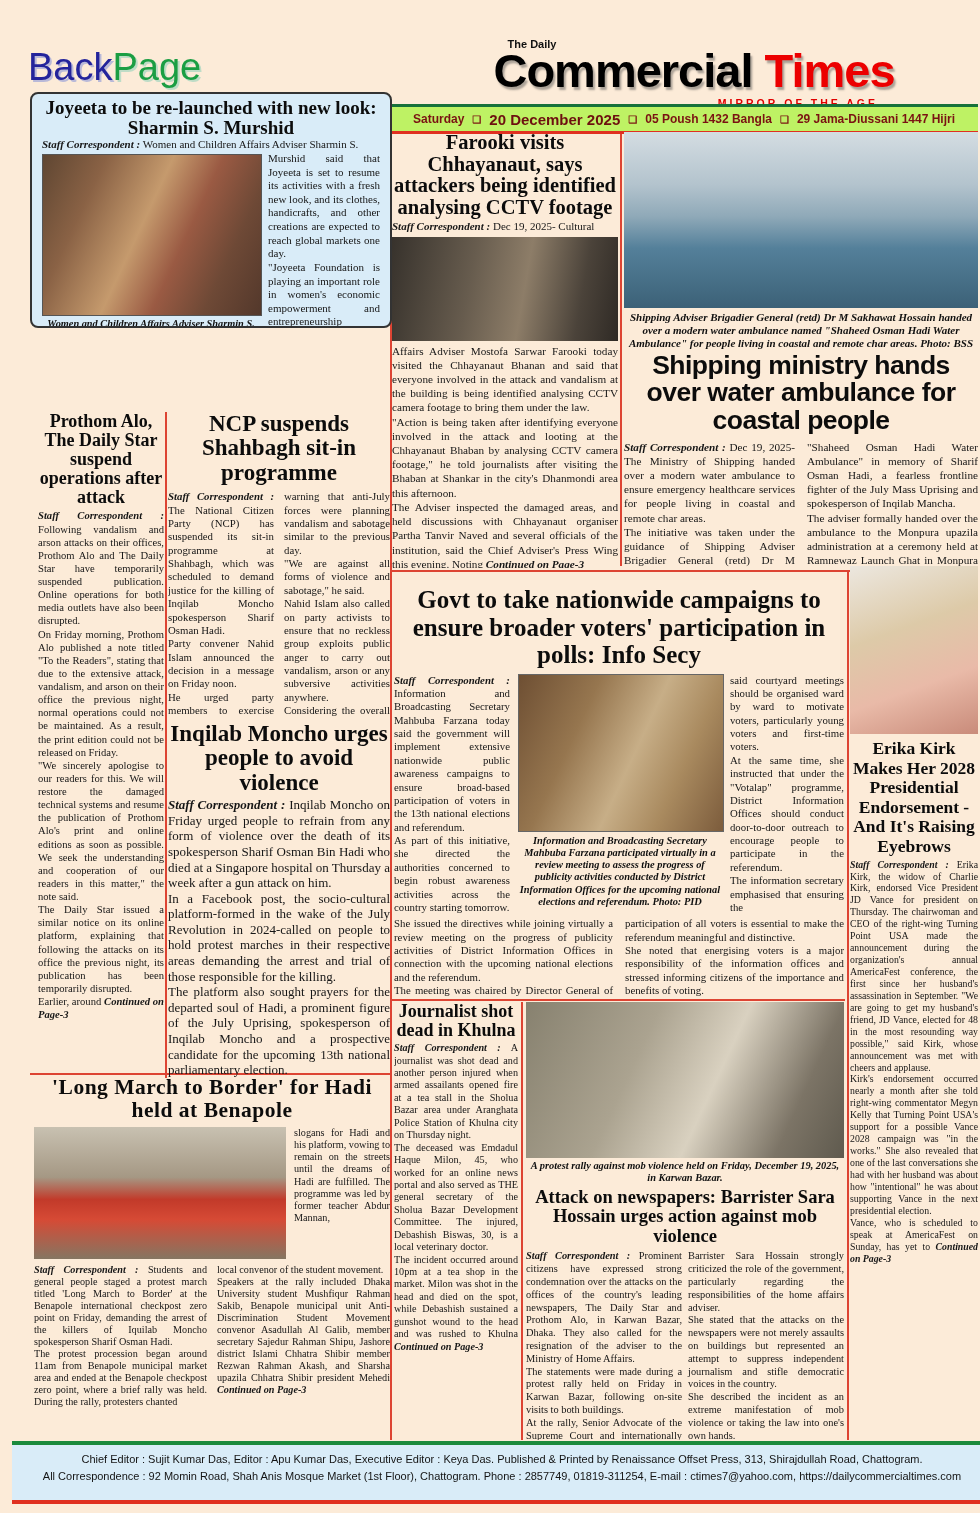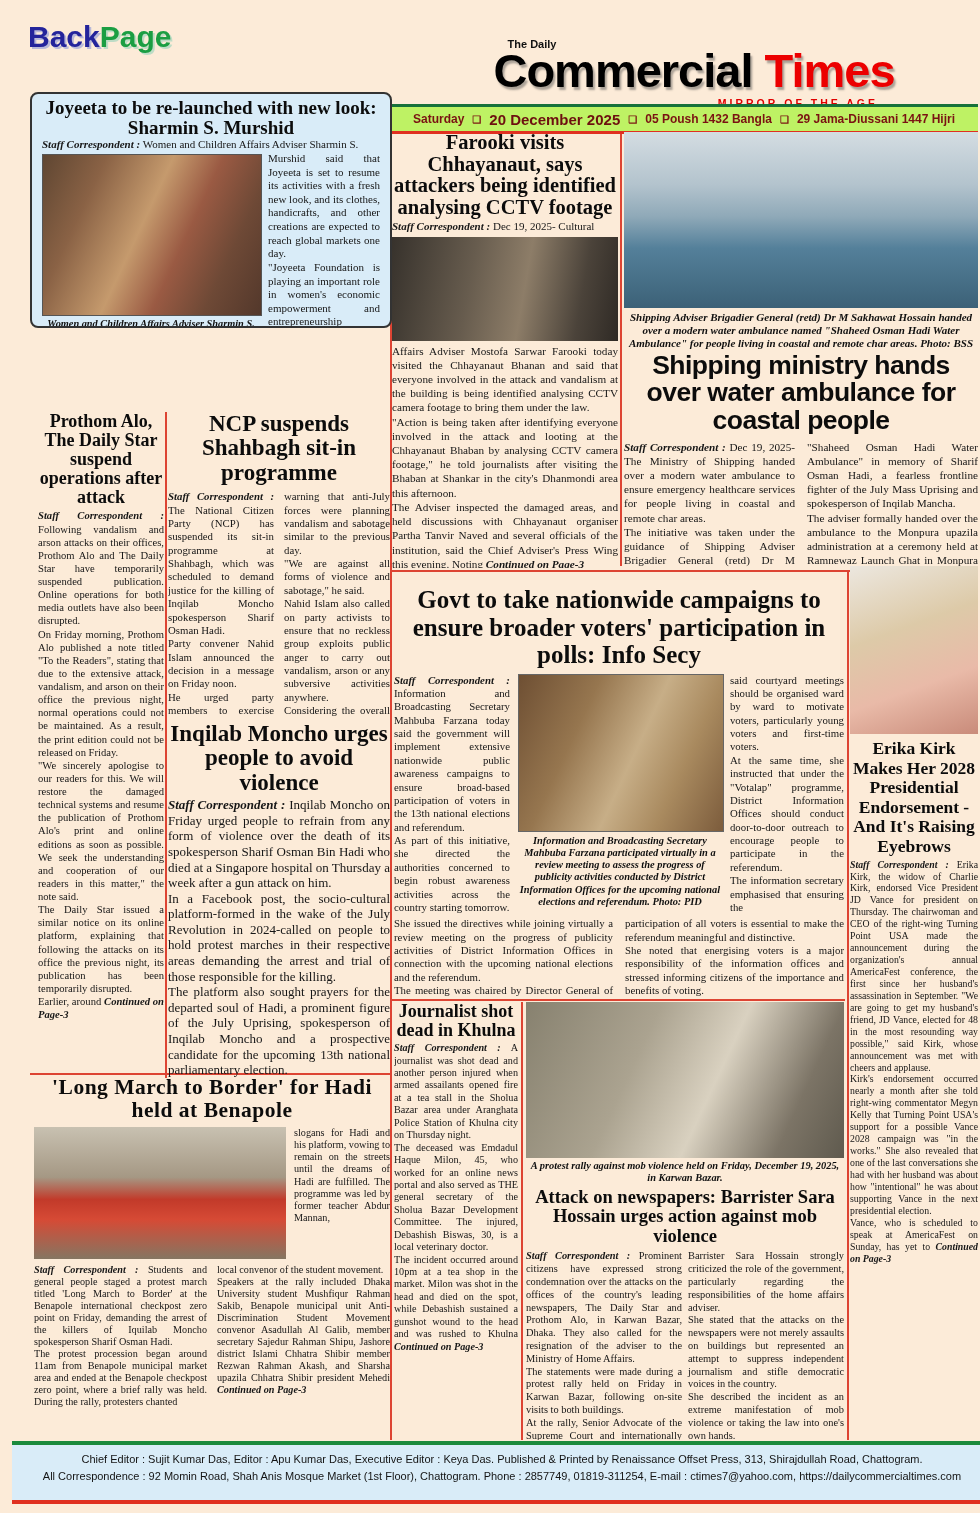--- a/index.html
+++ b/index.html
@@ -9,22 +9,22 @@
   .rule{position:absolute;background:#dd4433;}
   .hl{font-weight:bold;text-align:center;line-height:1.06;color:#0c0c0c;margin:0;}
   .body{font-size:10.5px;line-height:1.24;text-align:justify;margin:0;color:#161616;}
   .prebody{white-space:pre-line;}
   .byp{font-style:italic;font-weight:bold;}
   .cont{font-style:italic;font-weight:bold;}
   .cap{font-style:italic;font-weight:bold;text-align:center;line-height:1.18;color:#101010;}
   .photo{background-size:cover;background-position:center;}
   .cols2{column-count:2;column-gap:12px;}
   
-  #hdr-backpage{left:28px;top:20px;font-family:"Liberation Sans",sans-serif;
-    font-weight:700;font-size:30px;letter-spacing:0;}
+  #hdr-backpage{left:28px;top:46px;font-family:"Liberation Sans",sans-serif;
+    font-weight:400;font-size:38px;letter-spacing:0;}
   #hdr-backpage .w1{color:#24249b;text-shadow:2px 2px 0 #b9b9d8;}
   #hdr-backpage .w2{color:#1b9e43;text-shadow:2px 2px 0 #bedcc6;}
   #the-daily{left:462px;top:38px;width:140px;text-align:center;
     font-family:"Liberation Sans",sans-serif;font-weight:800;font-size:11px;color:#111;}
   #mast-title{left:408px;top:47px;width:572px;text-align:center;
     font-family:"Liberation Sans",sans-serif;font-weight:800;font-size:47px;
     letter-spacing:-1px;line-height:1;}
   #mast-title .g{color:#000000;text-shadow:2px 3px 2px rgba(70,70,70,.45);}
   #mast-title .r{color:#ec0000;text-shadow:2px 3px 2px rgba(70,70,70,.45);}
   #tagline{left:620px;top:97px;width:258px;text-align:right;

